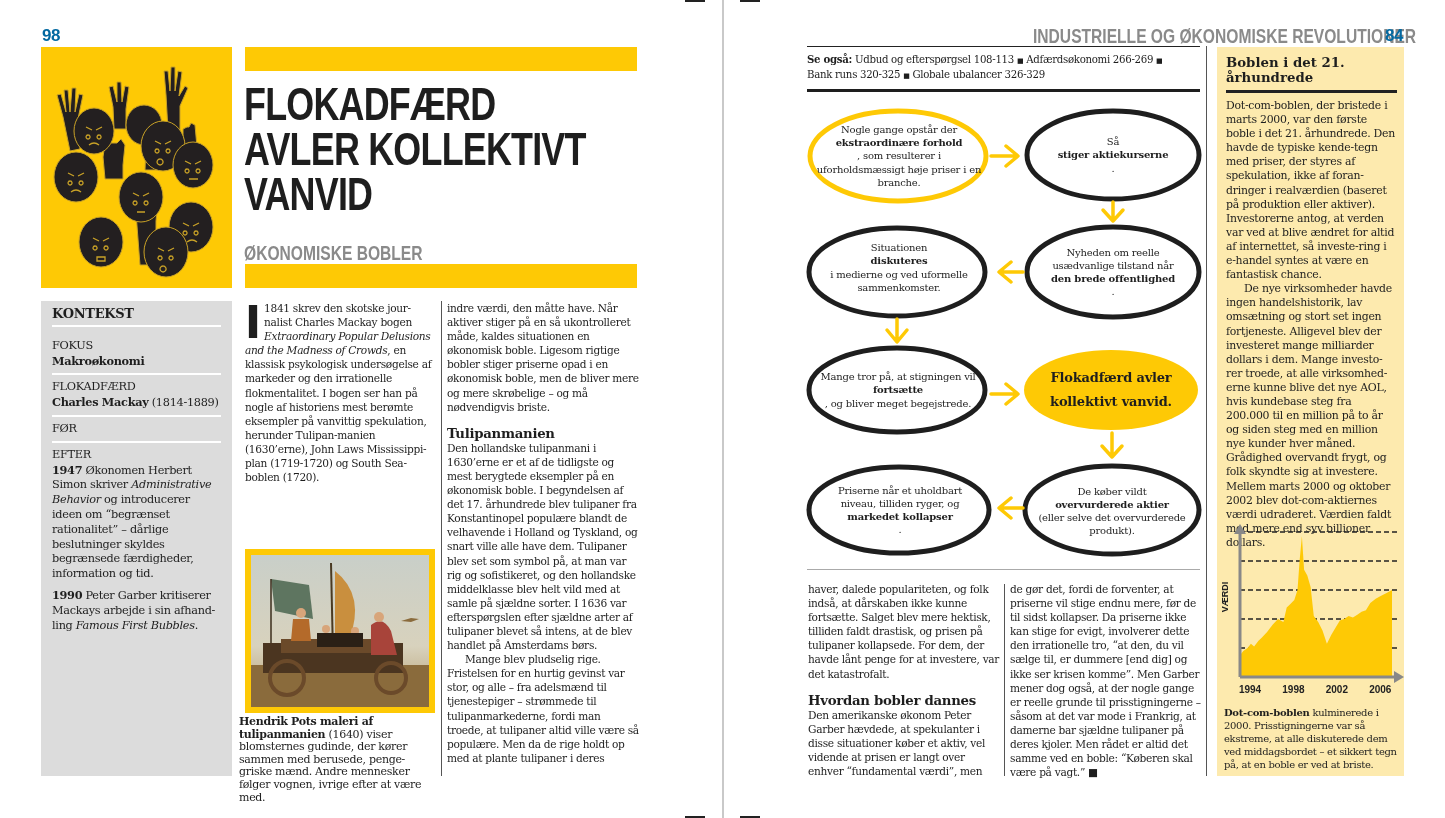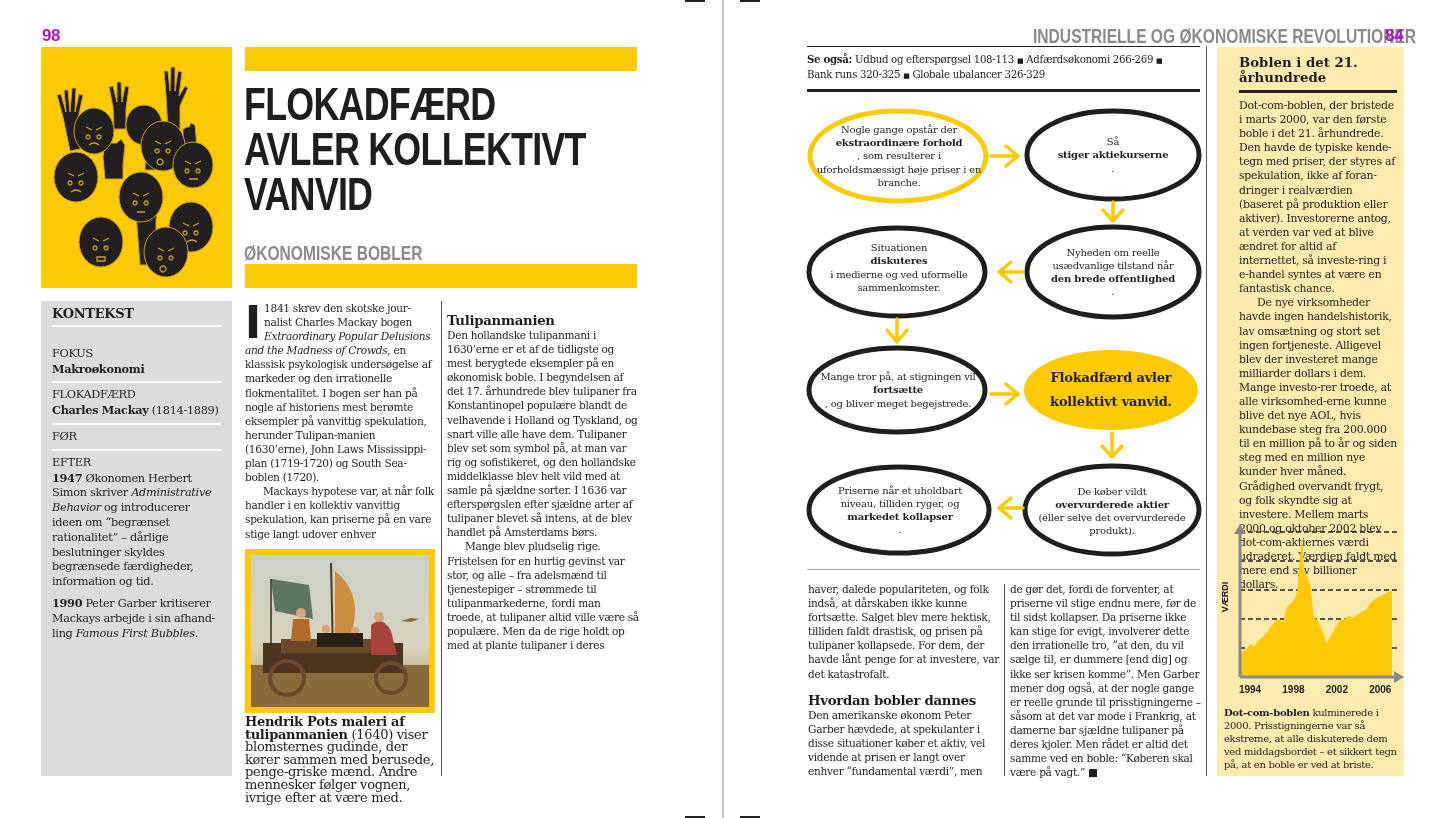--- a/index.html
+++ b/index.html
@@ -2,40 +2,40 @@
 <html><head>
 <meta charset="utf-8">
 <style>
   html,body{margin:0;padding:0;}
   body{width:1445px;height:818px;background:#fff;position:relative;overflow:hidden;font-family:"DejaVu Serif",serif;color:#1e1e1e;}
   .abs{position:absolute;}
   .cond{font-family:"Liberation Sans",sans-serif;font-weight:bold;transform-origin:left top;}
   .gutter{left:722px;top:0;width:2px;height:818px;background:#c9c9c9;}
   .crop{height:2px;width:20px;background:#222;top:0;}
   .crop.b{top:816px;}
-  .pgnum{font-family:"Liberation Sans",sans-serif;font-weight:bold;font-size:17px;color:#a21caf;letter-spacing:-0.5px;}
+  .pgnum{font-family:"Liberation Sans",sans-serif;font-weight:bold;font-size:17px;color:#0369a1;letter-spacing:-0.5px;}
   .yellow{background:#fec905;}
   .kontekst{left:41px;top:301px;width:191px;height:475px;background:#dcdcdc;}
   .kontekst .inner{padding:6px 11px 0 11px;font-size:11.3px;line-height:14.8px;letter-spacing:-0.3px;}
-  .k-title{font-weight:bold;font-size:13px;padding-bottom:3px;border-bottom:2.5px solid #fff;margin-bottom:20px;}
+  .k-title{font-weight:bold;font-size:13px;padding-bottom:3px;border-bottom:2.5px solid #fff;margin-bottom:12px;}
   .k-sec{border-bottom:2.5px solid #fff;padding-bottom:4px;margin-bottom:5px;}
   .k-sec.last{border-bottom:none;}
   .k-entry{margin-bottom:6px;}
   b{font-weight:bold;}
   i{font-style:italic;}
   .col{font-size:10.6px;line-height:14.1px;letter-spacing:-0.3px;}
   .col p{margin:0;}
   .indent{text-indent:18px;}
   .h3{font-weight:bold;font-size:13.3px;line-height:15px;margin-top:12px;}
   .vrule{width:1px;background:#555;}
   .dropcap{float:left;font-family:"Liberation Sans",sans-serif;font-weight:bold;font-size:48px;line-height:38px;margin:2px 6px 0 0;height:40px;transform:scaleX(1.2);transform-origin:left;}
   .node{position:absolute;display:flex;align-items:center;justify-content:center;text-align:center;font-size:10px;line-height:13.2px;letter-spacing:-0.2px;}
   .node span{display:block;}
   .sidebar{left:1217px;top:47px;width:187px;height:729px;background:#fdeaae;}
-  .sidebar .inner{padding:8px 7px 0 22px;}
+  .sidebar .inner{padding:8px 7px 0 9px;}
   .sb-title{font-weight:bold;font-size:13.3px;line-height:15px;padding-bottom:5px;border-bottom:3px solid #222;margin-bottom:6px;}
   .sb-text{font-size:10.9px;line-height:14.1px;letter-spacing:-0.25px;}
   .chart-cap{font-size:10px;line-height:13px;letter-spacing:-0.3px;}
 </style>
 </head>
 <body>
 
 <div class="abs crop" style="left:685px;"></div>
 <div class="abs crop" style="left:740px;"></div>
 <div class="abs crop b" style="left:685px;"></div>
@@ -107,21 +107,20 @@
     <div class="k-sec last">
       <div>EFTER</div>
       <div class="k-entry"><b>1947</b><span> Økonomen Herbert Simon skriver </span><i>Administrative Behavior</i><span> og introducerer ideen om “begrænset rationalitet” – dårlige beslutninger skyldes begrænsede færdigheder, information og tid.</span></div>
       <div class="k-entry"><b>1990</b><span> Peter Garber kritiserer Mackays arbejde i sin afhand-ling </span><i>Famous First Bubbles</i><span>.</span></div>
     </div>
   </div>
 </div>
 
 <div class="abs col" style="left:245px;top:301px;width:190px;">
   <p><span class="dropcap">I</span><span> 1841 skrev den skotske jour-nalist Charles Mackay bogen </span><i>Extraordinary Popular Delusions and the Madness of Crowds</i><span>, en klassisk psykologisk undersøgelse af markeder og den irrationelle flokmentalitet. I bogen ser han på nogle af historiens mest berømte eksempler på vanvittig spekulation, herunder Tulipan-manien (1630’erne), John Laws Mississippi-plan (1719-1720) og South Sea-boblen (1720).</span></p>
-  <p class="indent">Mackays hypotese var, at når folk handler i en kollektiv vanvittig spekulation, kan priserne på en vare stige langt udover enhver</p>
 </div>
 
 <div class="abs yellow" style="left:245px;top:549px;width:190px;height:164px;">
   <svg class="abs" style="left:6px;top:6px;" width="178" height="152" viewBox="0 0 178 152">
     <defs>
       <linearGradient id="sky" x1="0" y1="0" x2="0" y2="1">
           <stop offset="0" stop-color="#c9cfc9"></stop>
           <stop offset="0.6" stop-color="#d8d2bd"></stop>
           <stop offset="1" stop-color="#b49a6a"></stop>
         </linearGradient>
@@ -139,25 +138,26 @@
     <path d="M120 70 Q132 60 140 76 L146 100 L120 100z" fill="#a8443a"></path>
     <circle cx="128" cy="62" r="5" fill="#d8a57a"></circle>
     <circle cx="50" cy="58" r="5" fill="#d8a57a"></circle>
     <path d="M42 64 L58 64 L60 86 L40 86z" fill="#b46a2a"></path>
     <circle cx="75" cy="74" r="4" fill="#d8a57a"></circle>
     <circle cx="104" cy="76" r="4" fill="#d8a57a"></circle>
     <path d="M66 78 L112 78 L112 92 L66 92z" fill="#2a2016"></path>
     <path d="M150 66 l10 -3 l8 1 l-8 3z" fill="#8a6b3c"></path>
   </svg>
 </div>
-<div class="abs" style="left:245px;top:716px;width:192px;font-size:13px;line-height:12.6px;letter-spacing:-0.3px;"><b>Hendrik Pots maleri af tulipanmanien</b><span> (1640) viser blomsternes gudinde, der kører sammen med berusede, penge-griske mænd. Andre mennesker følger vognen, ivrige efter at være med.</span></div>
+<div class="abs" style="left:239px;top:716px;width:192px;font-size:11px;line-height:12.6px;letter-spacing:-0.3px;"><b>Hendrik Pots maleri af tulipanmanien</b><span> (1640) viser blomsternes gudinde, der kører sammen med berusede, penge-griske mænd. Andre mennesker følger vognen, ivrige efter at være med.</span></div>
 
 <div class="abs vrule" style="left:441px;top:301px;height:475px;"></div>
 
 <div class="abs col" style="left:447px;top:301px;width:192px;">
+  <p>indre værdi, den måtte have. Når aktiver stiger på en så ukontrolleret måde, kaldes situationen en økonomisk boble. Ligesom rigtige bobler stiger priserne opad i en økonomisk boble, men de bliver mere og mere skrøbelige – og må nødvendigvis briste.</p>
   <div class="h3">Tulipanmanien</div>
   <p>Den hollandske tulipanmani i 1630’erne er et af de tidligste og mest berygtede eksempler på en økonomisk boble. I begyndelsen af det 17. århundrede blev tulipaner fra Konstantinopel populære blandt de velhavende i Holland og Tyskland, og snart ville alle have dem. Tulipaner blev set som symbol på, at man var rig og sofistikeret, og den hollandske middelklasse blev helt vild med at samle på sjældne sorter. I 1636 var efterspørgslen efter sjældne arter af tulipaner blevet så intens, at de blev handlet på Amsterdams børs.</p>
   <p class="indent">Mange blev pludselig rige. Fristelsen for en hurtig gevinst var stor, og alle – fra adelsmænd til tjenestepiger – strømmede til tulipanmarkederne, fordi man troede, at tulipaner altid ville være så populære. Men da de rige holdt op med at plante tulipaner i deres</p>
 </div>
 
 <div class="abs cond" style="left:1033px;top:25px;font-size:20px;line-height:22px;color:#8a8a8a;transform:scaleX(0.78);white-space:nowrap;">INDUSTRIELLE OG ØKONOMISKE REVOLUTIONER</div>
 <div class="abs pgnum" style="left:1385px;top:26px;">84</div>
 
 <div class="abs" style="left:807px;top:46px;width:393px;height:1px;background:#222;"></div>
 <div class="abs" style="left:807px;top:52px;width:395px;font-size:10.2px;line-height:14px;letter-spacing:-0.3px;">

